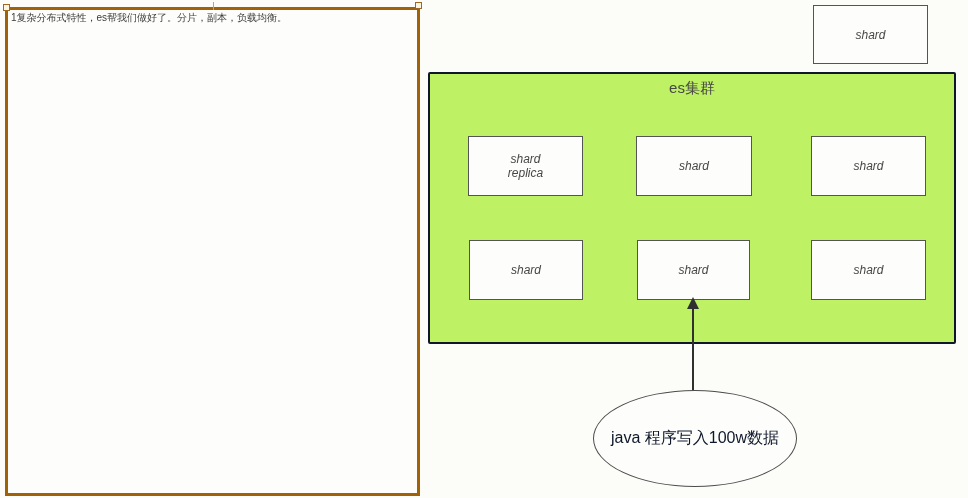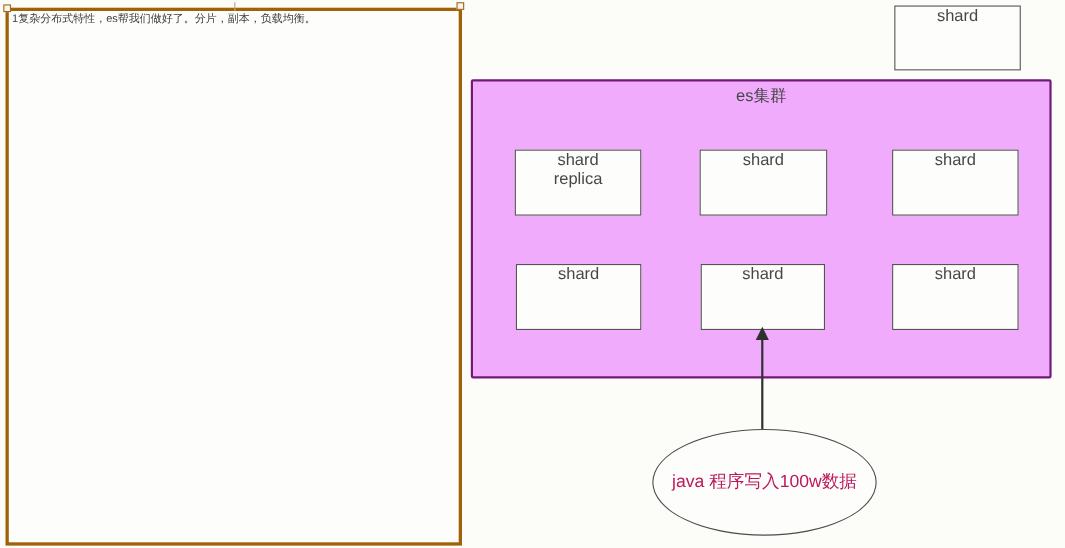--- a/index.html
+++ b/index.html
@@ -38,36 +38,38 @@
     width: 1px; height: 8px;
     background: #c9a264;
   }
 
   
   .shape-box {
     position: absolute;
     border: 1.5px solid #545454;
     background: #fdfefb;
     display: flex;
+    align-items: center;
     justify-content: center;
     text-align: center;
-    font-size: 15px;
+    font-size: 12px;
     color: #474747;
+    font-style: italic;
   }
   .shape-label { white-space: pre-line; pointer-events: none; }
 
   .standalone-shard { left: 813px; top: 5px; width: 115px; height: 59px; }
 
   
   .cluster {
     position: absolute;
     left: 428px; top: 72px;
     width: 528px; height: 272px;
-    border: 2px solid #701a75;
-    background: #f0abfc;
+    border: 2px solid #0f172a;
+    background: #bef264;
     border-radius: 2px;
   }
   .cluster-title {
     position: absolute;
     left: 0; top: 4px; width: 100%;
     text-align: center;
     font-size: 15px;
     color: #474747;
     line-height: 1.35;
   }
@@ -100,21 +102,21 @@
     position: absolute;
     left: 593px; top: 390px;
     width: 204px; height: 97px;
     border: 1.5px solid #4c4c4c;
     border-radius: 50%;
     background: #fdfefb;
     display: flex;
     align-items: center;
     justify-content: center;
     font-size: 16px;
-    color: #be185d;
+    color: #0f172a;
   }
 </style>
 </head>
 <body>
 
 <div class="canvas">
 
   <div class="note">
     <span>1复杂分布式特性，es帮我们做好了。分片，副本，负载均衡。</span>
     <span class="handle handle-tl"></span>

